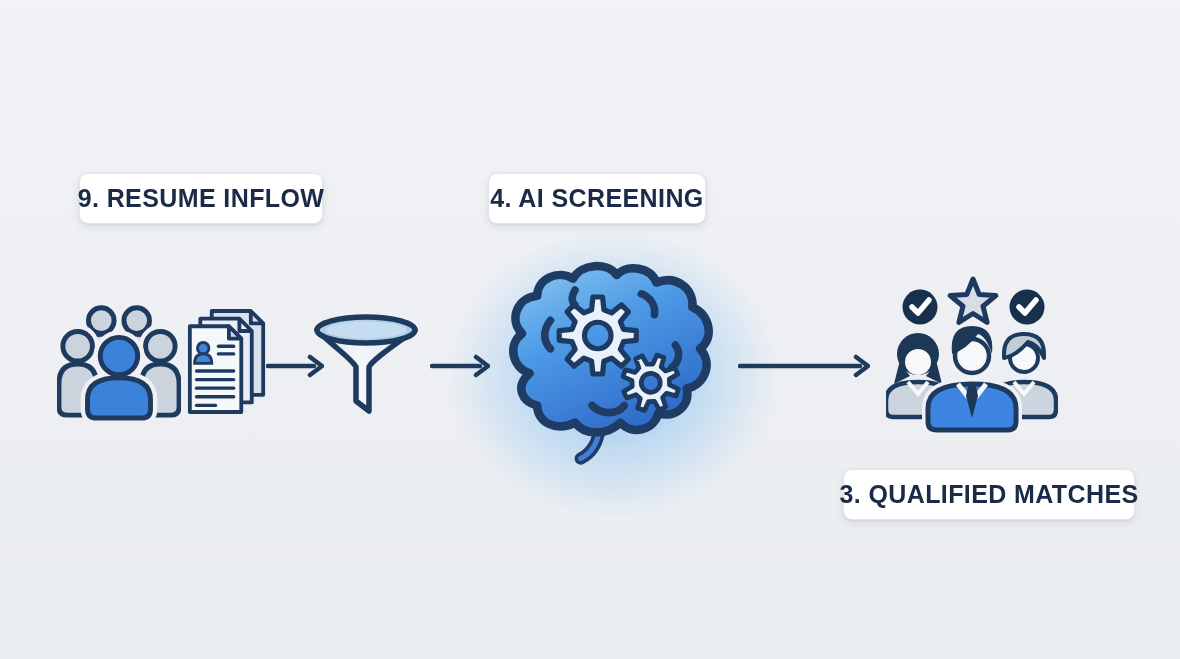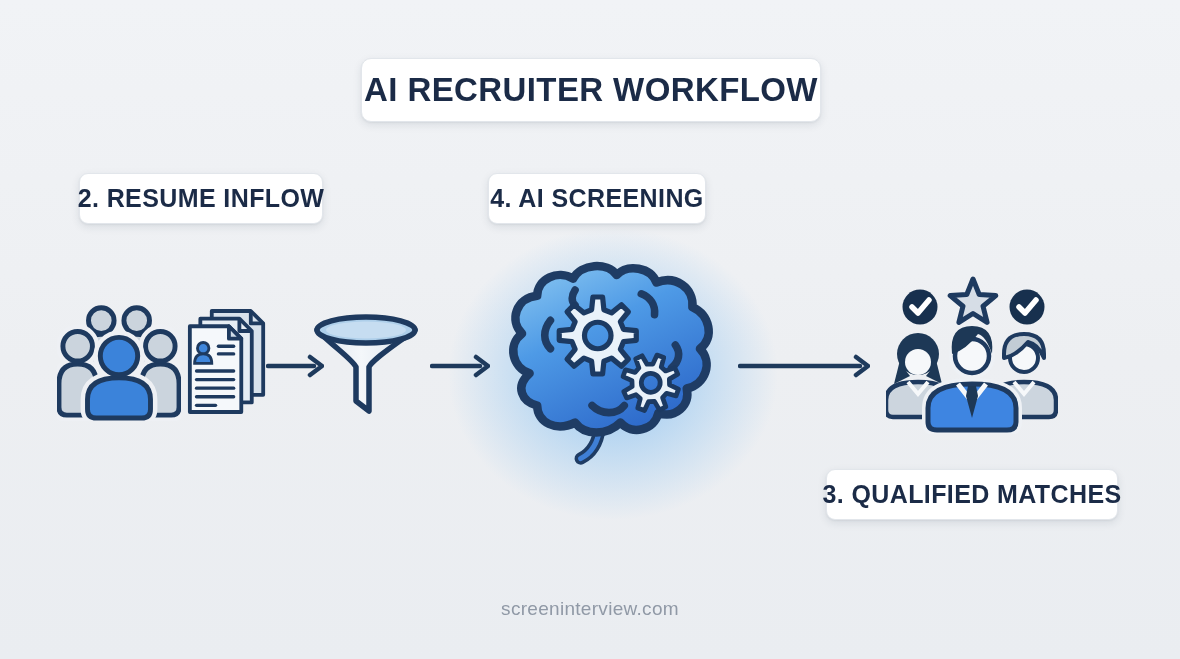--- a/index.html
+++ b/index.html
@@ -10,42 +10,39 @@
   }
   .card{
     position:absolute;background:#ffffff;border:1px solid #e2e6eb;border-radius:10px;
     box-shadow:0 3px 8px rgba(30,45,70,.10),0 1px 2px rgba(30,45,70,.06);
     display:flex;align-items:center;justify-content:center;
     color:#1b2b47;font-weight:800;white-space:nowrap;letter-spacing:.4px;
   }
   .title-card{left:361px;top:58px;width:458px;height:62px;font-size:33px;}
   .step1{left:79px;top:173px;width:242px;height:49px;font-size:25px;border-radius:9px;}
   .step2{left:488px;top:173px;width:216px;height:49px;font-size:25px;border-radius:9px;}
-  .step3{left:826px;top:469px;width:290px;height:49px;font-size:25px;border-radius:9px;}
+  .step3{left:843px;top:469px;width:290px;height:49px;font-size:25px;border-radius:9px;}
   .icon{position:absolute;}
   .glow{
     position:absolute;left:448px;top:228px;width:330px;height:292px;border-radius:50%;
     background:radial-gradient(closest-side,rgba(124,185,240,.80),rgba(140,195,242,.42) 55%,rgba(170,210,245,0) 100%);
   }
   .watermark{
     position:absolute;left:0;right:0;top:598px;text-align:center;
     font-size:19px;color:#9099a6;font-weight:400;letter-spacing:.3px;
   }
 </style>
 </head>
 <body>
 
 <div class="stage">
 
-  <div class="card title-card">
-    <span>AI RECRUITER WORKFLOW</span>
-  </div>
 
   <div class="card step1">
-    <span>2. RESUME INFLOW</span>
+    <span>9. RESUME INFLOW</span>
   </div>
   <div class="card step2">
     <span>4. AI SCREENING</span>
   </div>
   <div class="card step3">
     <span>3. QUALIFIED MATCHES</span>
   </div>
 
   <div class="glow"></div>
 
@@ -196,17 +193,14 @@
     <g>
       <circle cx="34" cy="31" r="17.5" fill="#17304e"></circle>
       <path d="M26 31 L32 37 L43 24" stroke="#ffffff" stroke-width="5.5" fill="none" stroke-linecap="round" stroke-linejoin="round"></path>
     </g>
     <g>
       <circle cx="141" cy="31" r="17.5" fill="#17304e"></circle>
       <path d="M133 31 L139 37 L150 24" stroke="#ffffff" stroke-width="5.5" fill="none" stroke-linecap="round" stroke-linejoin="round"></path>
     </g>
   </svg>
 
-  <div class="watermark">
-    <span>screeninterview.com</span>
-  </div>
 
 </div>
 
 </body></html>

